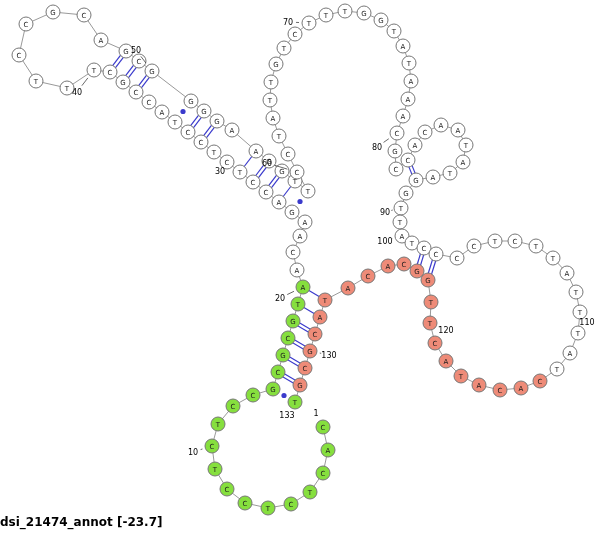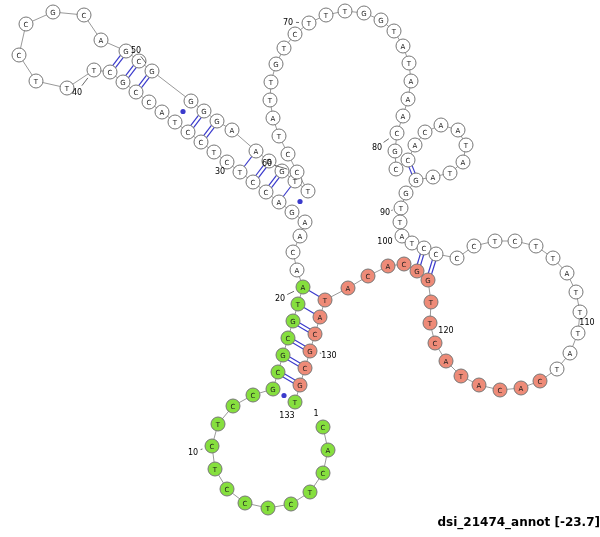--- a/index.html
+++ b/index.html
@@ -6,21 +6,21 @@
   .stage{
     position:relative;
     width:600px;height:537px;
     background:#ffffff;
     font-family:"DejaVu Sans", sans-serif;
     overflow:hidden;
   }
   .stage svg{position:absolute;left:0;top:0;}
   .caption{
     position:absolute;left:0;right:0;top:515px;
-    text-align:right;
+    text-align:left;
     font-size:12px;font-weight:bold;color:#000;
     font-family:"DejaVu Sans", sans-serif;
   }
 </style>
 </head>
 <body>
 
 <div class="stage">
   <svg id="diagram" width="600" height="537" viewBox="0 0 600 537">
       <line x1="323" y1="427" x2="328" y2="450" stroke="#9a9a9a" stroke-width="1"></line>

